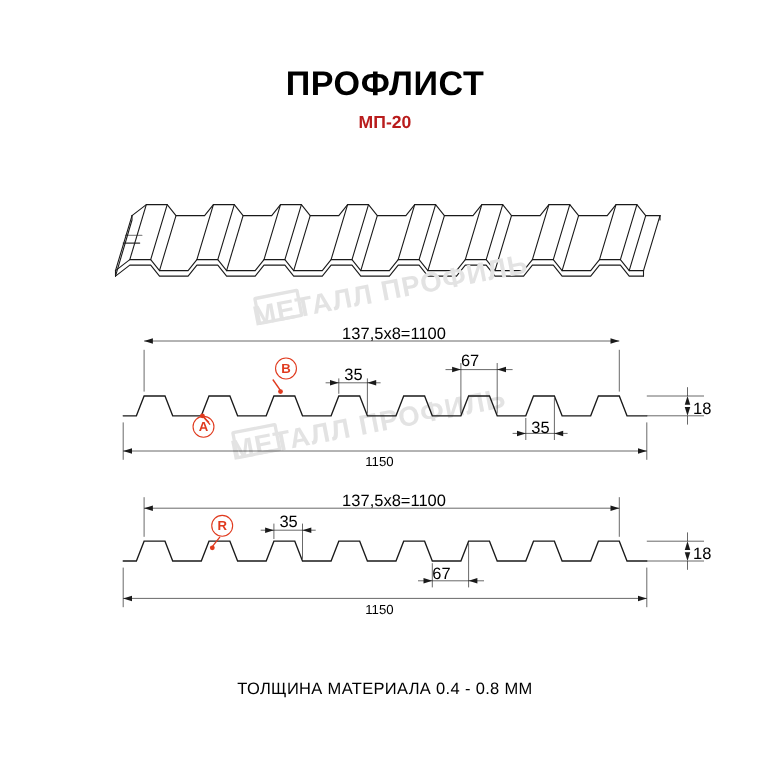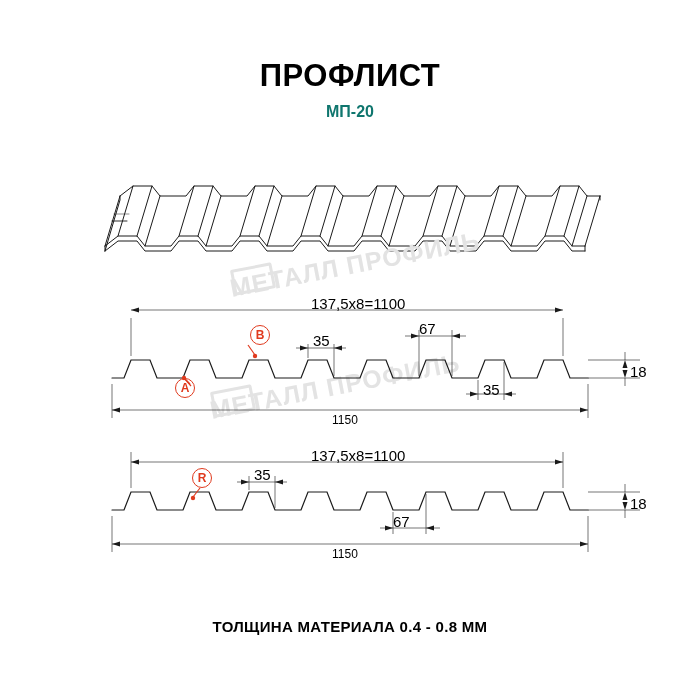--- a/index.html
+++ b/index.html
@@ -27,29 +27,29 @@
     letter-spacing: 0.5px;
     color: #000;
   }
   .subtitle {
     position: absolute;
     left: 0; right: 0;
     top: 103px;
     text-align: center;
     font-size: 16px;
     font-weight: bold;
-    color: #0f766e;
+    color: #b91c1c;
   }
   .footnote {
     position: absolute;
     left: 0; right: 0;
     top: 618px;
     text-align: center;
     font-size: 15px;
-    font-weight: bold;
+    font-weight: normal;
     letter-spacing: 0.3px;
     color: #000;
   }
   svg.layer {
     position: absolute;
     left: 0; top: 0;
     width: 700px; height: 700px;
     pointer-events: none;
   }
   .wm {

